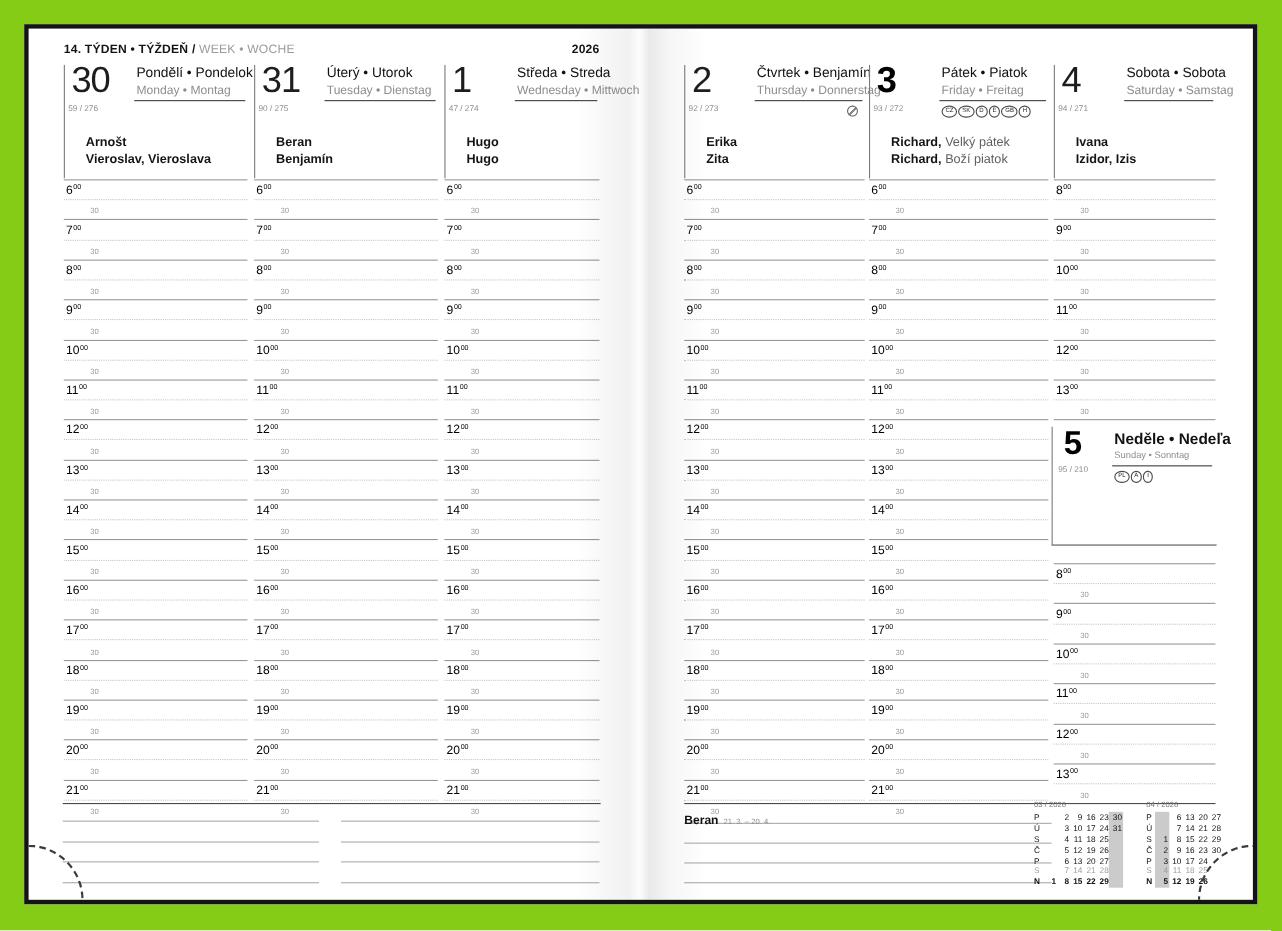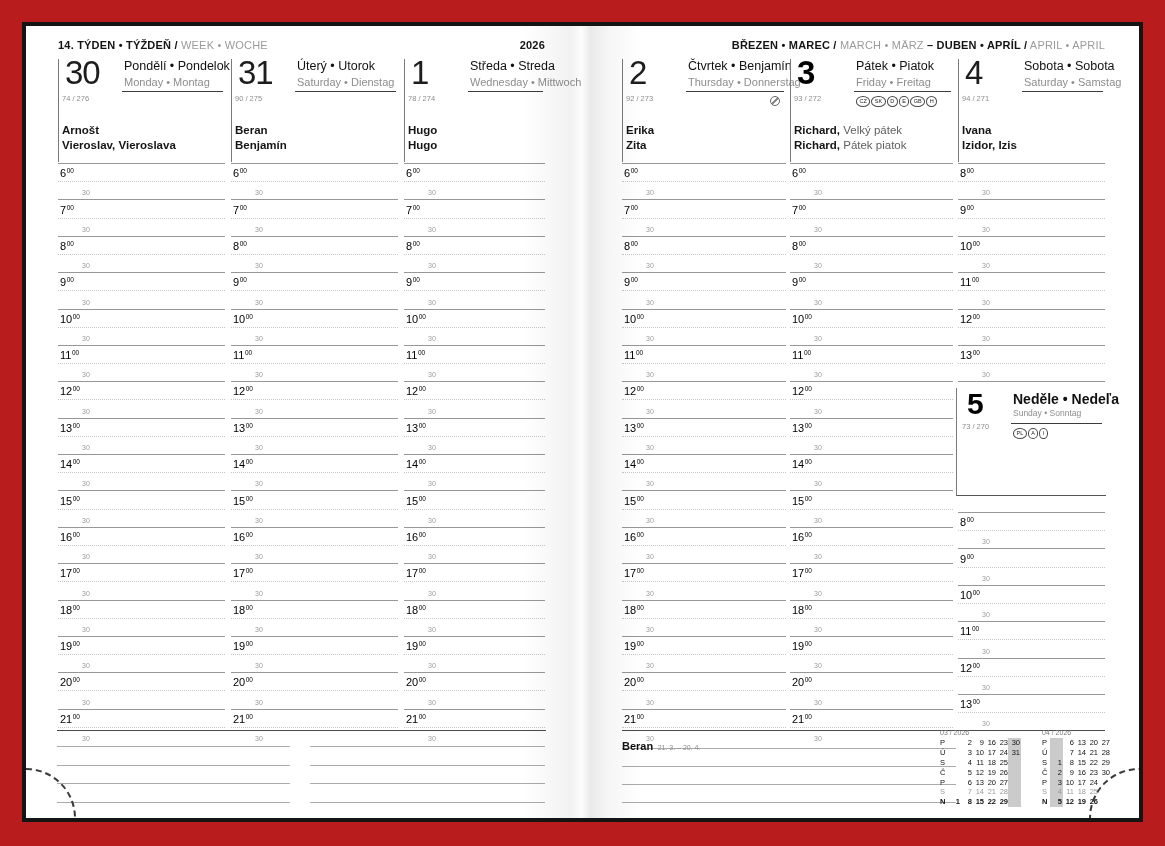--- a/index.html
+++ b/index.html
@@ -1,17 +1,17 @@
 <!DOCTYPE html>
 <html><head>
 <meta charset="utf-8">
 <style>
   html,body{margin:0;padding:0;background:#fff;}
   body{width:1165px;height:846px;position:relative;font-family:"Liberation Sans",sans-serif;color:#111;}
-  .stage{position:relative;width:1165px;height:846px;background:#b91c1c;overflow:hidden;}
+  .stage{position:relative;width:1165px;height:846px;background:#84cc16;overflow:hidden;}
   .book{position:absolute;left:22px;top:22px;width:1121px;height:800px;box-sizing:border-box;
         border:4px solid #141414;background:#fff;overflow:hidden;}
   .page{position:absolute;top:0;width:556px;height:792px;}
   .pageL{left:0;}
   .pageR{left:557px;}
   .spine{position:absolute;top:0;bottom:0;left:50%;width:120px;transform:translateX(-50%);z-index:4;pointer-events:none;
         background:linear-gradient(90deg,rgba(0,0,0,0) 0%,rgba(0,0,0,0.055) 40%,rgba(0,0,0,0.01) 49%,rgba(0,0,0,0.085) 56%,rgba(0,0,0,0.035) 72%,rgba(0,0,0,0) 100%);}
   .arc{position:absolute;width:96px;height:96px;border:2px dashed #3a3a3a;border-radius:50%;z-index:6;background:transparent;}
   .arc-bl{left:-50px;bottom:-50px;}
   .arc-br{right:-50px;bottom:-50px;}
@@ -29,21 +29,21 @@
   .dc-num.hol{font-weight:bold;color:#000;}
   .dc-ord{position:absolute;left:4px;top:37px;font-size:7.5px;color:#8d8d8d;white-space:nowrap;}
   .dc-title{position:absolute;left:66px;top:2px;font-size:12.5px;font-weight:normal;white-space:nowrap;}
   .dc-sub{position:absolute;left:66px;top:19px;font-size:11px;color:#8d8d8d;white-space:nowrap;}
   .dc-rule{position:absolute;left:64px;right:2px;top:34px;border-top:1.5px solid #3c3c3c;}
   .dc-badges{position:absolute;left:66px;top:39px;display:flex;gap:1px;}
   .badge{border:1px solid #4a4a4a;border-radius:50%;font-size:5.5px;line-height:1;padding:1.5px 2.5px;color:#222;white-space:nowrap;}
   .dc-moon{position:absolute;right:6px;top:39px;width:8px;height:8px;border:1px solid #666;border-radius:50%;
         background:linear-gradient(135deg,transparent 42%,#8a8a8a 42%,#8a8a8a 58%,transparent 58%);}
   .dc-names{position:absolute;left:4px;top:66px;font-size:11.5px;line-height:1.28;white-space:nowrap;}
-  .seg-b{font-weight:bold;color:#151515;}
+  .seg-b{font-weight:bold;color:#151515;margin-left:16px;}
   .seg-g{color:#5f5f5f;}
 
   
   .grid{position:absolute;left:0;right:0;top:106px;border-top:1px solid #979797;}
   .hrow{position:relative;height:17.2px;border-bottom:1px dotted #c6c6c6;}
   .hhalf{position:relative;height:17.2px;border-bottom:1px solid #979797;}
   .hhalf.noline{border-bottom:none;}
   .hlabel{position:absolute;left:2px;bottom:2px;font-size:11px;color:#000;line-height:1;}
   .hlabel .sup{font-size:6.5px;position:relative;top:-4px;margin-left:.5px;}
   .hhalf-label{position:absolute;left:24px;bottom:3px;font-size:7px;color:#9a9a9a;line-height:1;}
@@ -88,21 +88,21 @@
       <div class="phead">
         <div>
           <span class="hb">14. TÝDEN • TÝŽDEŇ /</span>
           <span class="hg">WEEK • WOCHE</span>
         </div>
         <div class="hb">2026</div>
       </div>
       <div class="sep" style="left:31px;width:489px;"></div>
     <div class="day-col" style="left: 32px; width: 167px;">
           <div class="dc-num">30</div>
-          <div class="dc-ord">74 / 276</div>
+          <div class="dc-ord">59 / 276</div>
           <div class="dc-title">Pondělí • Pondelok</div>
           <div class="dc-sub">Monday • Montag</div>
           <div class="dc-rule"></div>
           <div class="dc-names">
             <div class="nline-txt" style="border-top: none; position: static;"><span class="seg-b">Arnošt</span></div>
             <div class="nline-txt" style="border-top: none; position: static;"><span class="seg-b">Vieroslav, Vieroslava</span></div>
           </div>
           <div class="grid">
             <div class="hrow">
               <div class="hlabel"><span>6</span><span class="sup">00</span></div>
@@ -199,21 +199,21 @@
             </div>
             <div class="hhalf noline">
               <div class="hhalf-label">30</div>
             </div>
           </div>
         </div>
         <div class="day-col" style="left: 205px; width: 167px;">
           <div class="dc-num">31</div>
           <div class="dc-ord">90 / 275</div>
           <div class="dc-title">Úterý • Utorok</div>
-          <div class="dc-sub">Saturday • Dienstag</div>
+          <div class="dc-sub">Tuesday • Dienstag</div>
           <div class="dc-rule"></div>
           <div class="dc-names">
             <div class="nline-txt" style="border-top: none; position: static;"><span class="seg-b">Beran</span></div>
             <div class="nline-txt" style="border-top: none; position: static;"><span class="seg-b">Benjamín</span></div>
           </div>
           <div class="grid">
             <div class="hrow">
               <div class="hlabel"><span>6</span><span class="sup">00</span></div>
             </div>
             <div class="hhalf">
@@ -306,21 +306,21 @@
             <div class="hrow">
               <div class="hlabel"><span>21</span><span class="sup">00</span></div>
             </div>
             <div class="hhalf noline">
               <div class="hhalf-label">30</div>
             </div>
           </div>
         </div>
         <div class="day-col" style="left: 378px; width: 141px;">
           <div class="dc-num">1</div>
-          <div class="dc-ord">78 / 274</div>
+          <div class="dc-ord">47 / 274</div>
           <div class="dc-title">Středa • Streda</div>
           <div class="dc-sub">Wednesday • Mittwoch</div>
           <div class="dc-rule"></div>
           <div class="dc-names">
             <div class="nline-txt" style="border-top: none; position: static;"><span class="seg-b">Hugo</span></div>
             <div class="nline-txt" style="border-top: none; position: static;"><span class="seg-b">Hugo</span></div>
           </div>
           <div class="grid">
             <div class="hrow">
               <div class="hlabel"><span>6</span><span class="sup">00</span></div>
@@ -424,27 +424,20 @@
         <div class="nline" style="left: 284px; width: 235px; top: 720px;"></div>
         <div class="nline" style="left: 31px; width: 233px; top: 739px;"></div>
         <div class="nline" style="left: 284px; width: 235px; top: 739px;"></div>
         <div class="nline" style="left: 31px; width: 233px; top: 757px;"></div>
         <div class="nline" style="left: 284px; width: 235px; top: 757px;"></div>
         <div class="nline" style="left: 31px; width: 233px; top: 776px;"></div>
         <div class="nline" style="left: 284px; width: 235px; top: 776px;"></div>
       </div>
 
     <div class="page pageR">
-      <div class="phead-r">
-        <span class="hb">BŘEZEN • MAREC /</span>
-        <span class="hg">MARCH • MÄRZ</span>
-        <span class="hb">–</span>
-        <span class="hb">DUBEN • APRÍL /</span>
-        <span class="hg">APRIL • APRIL</span>
-      </div>
       <div class="sep" style="left:39px;width:483px;"></div>
       <div class="zodiac">
         <span class="zb">Beran</span>
         <span class="zr">21. 3. – 20. 4.</span>
       </div>
     <div class="day-col" style="left: 39px; width: 164px;">
           <div class="dc-num">2</div>
           <div class="dc-ord">92 / 273</div>
           <div class="dc-title">Čtvrtek • Benjamín</div>
           <div class="dc-sub">Thursday • Donnerstag</div>
@@ -562,21 +555,21 @@
           <div class="dc-badges">
             <div class="badge">CZ</div>
             <div class="badge">SK</div>
             <div class="badge">D</div>
             <div class="badge">E</div>
             <div class="badge">GB</div>
             <div class="badge">H</div>
           </div>
           <div class="dc-names">
             <div class="nline-txt" style="border-top: none; position: static;"><span class="seg-b">Richard,</span><span class="seg-g"> Velký pátek</span></div>
-            <div class="nline-txt" style="border-top: none; position: static;"><span class="seg-b">Richard,</span><span class="seg-g"> Pátek piatok</span></div>
+            <div class="nline-txt" style="border-top: none; position: static;"><span class="seg-b">Richard,</span><span class="seg-g"> Boží piatok</span></div>
           </div>
           <div class="grid">
             <div class="hrow">
               <div class="hlabel"><span>6</span><span class="sup">00</span></div>
             </div>
             <div class="hhalf">
               <div class="hhalf-label">30</div>
             </div>
             <div class="hrow">
               <div class="hlabel"><span>7</span><span class="sup">00</span></div>
@@ -714,21 +707,21 @@
             <div class="hrow">
               <div class="hlabel"><span>13</span><span class="sup">00</span></div>
             </div>
             <div class="hhalf">
               <div class="hhalf-label">30</div>
             </div>
           </div>
         </div>
         <div class="sun-block">
           <div class="sb-num">5</div>
-          <div class="sb-ord">73 / 270</div>
+          <div class="sb-ord">95 / 210</div>
           <div class="sb-title">Neděle • Nedeľa</div>
           <div class="sb-sub">Sunday • Sonntag</div>
           <div class="sb-rule"></div>
           <div class="sb-badges dc-badges" style="left: 56px; top: 40px;">
             <div class="badge">PL</div>
             <div class="badge">A</div>
             <div class="badge">I</div>
           </div>
         </div>
         <div class="sun-grid">

